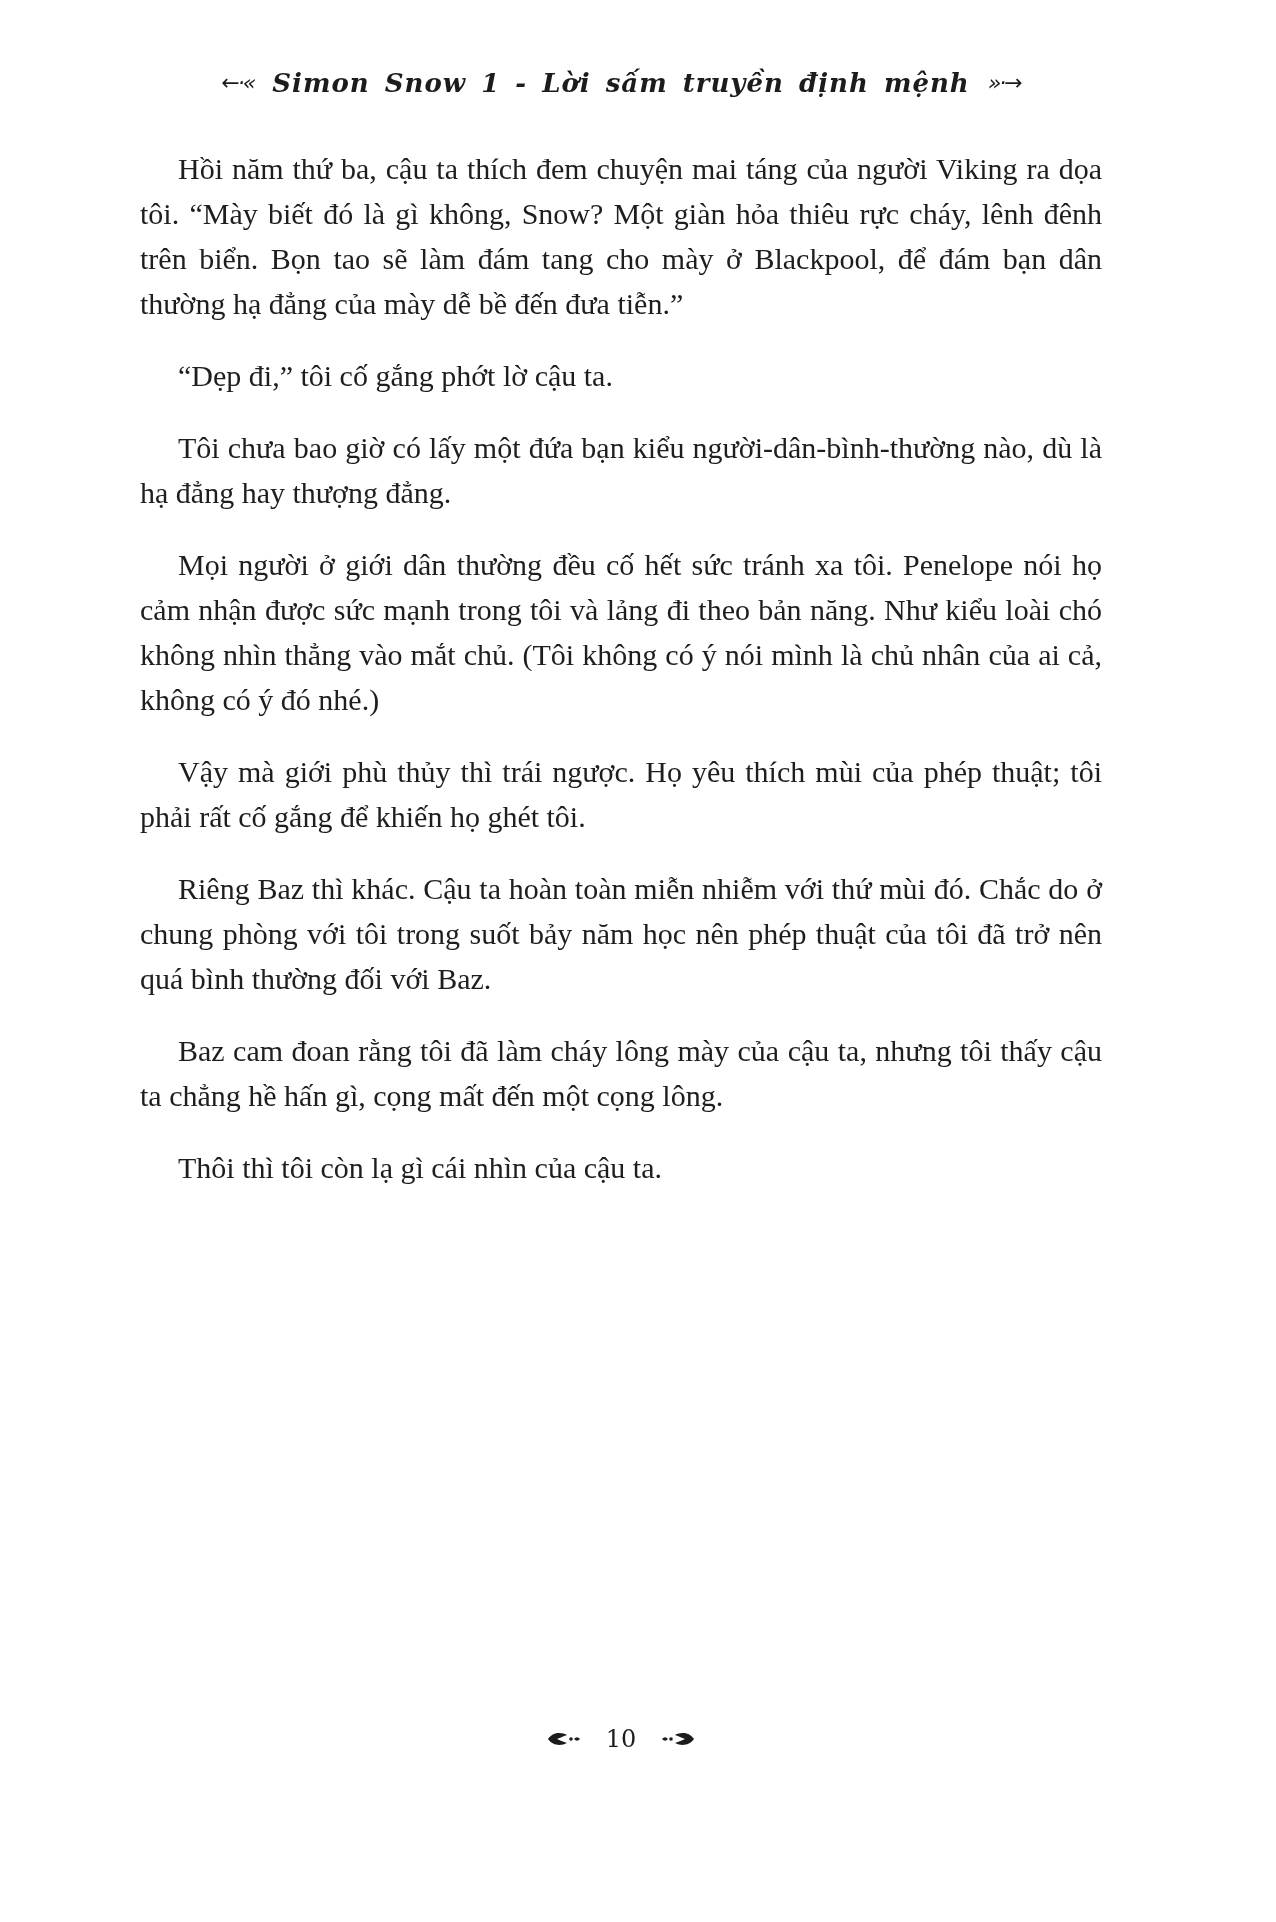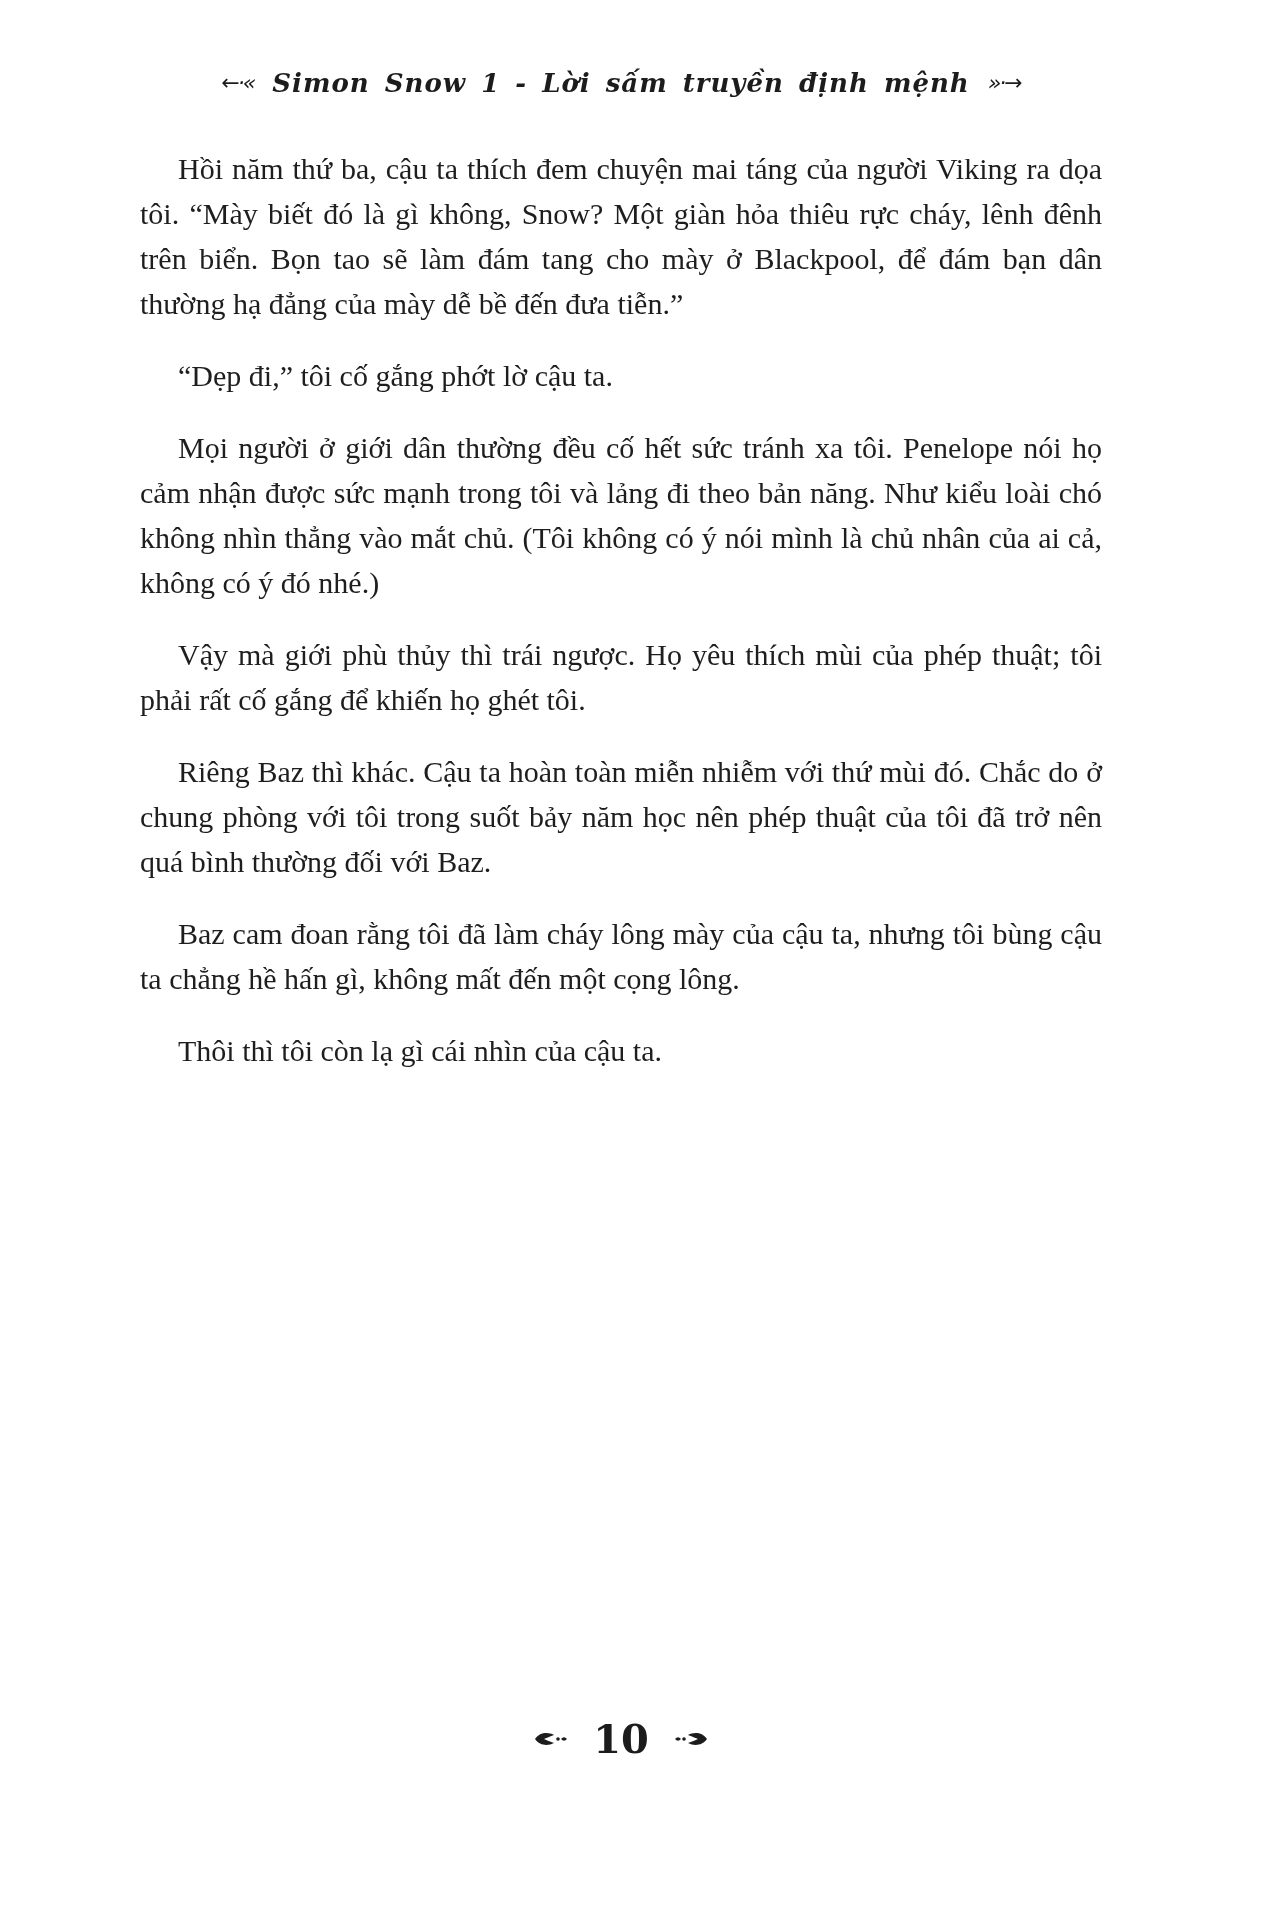--- a/index.html
+++ b/index.html
@@ -58,22 +58,22 @@
   .page-footer {
     position: absolute;
     top: 1722px;
     left: 140px;
     width: 962px;
     text-align: center;
   }
   .page-number {
     display: inline-block;
     font-family: "DejaVu Serif", serif;
-    font-weight: bold;
-    font-size: 40px;
+    font-weight: normal;
+    font-size: 24px;
     line-height: 34px;
     color: #1c1c1c;
     margin: 0 22px;
     vertical-align: middle;
   }
   .fleuron {
     display: inline-block;
     vertical-align: middle;
   }
   .fleuron svg { display: block; }
@@ -84,24 +84,25 @@
 
 <div class="page">
 
   <div class="page-header">
     <span class="ornament left">←·«</span><span>Simon Snow 1 - Lời sấm truyền định mệnh</span><span class="ornament right">»·→</span>
   </div>
 
   <div class="page-body">
     <p>Hồi năm thứ ba, cậu ta thích đem chuyện mai táng của người Viking ra dọa tôi. “Mày biết đó là gì không, Snow? Một giàn hỏa thiêu rực cháy, lênh đênh trên biển. Bọn tao sẽ làm đám tang cho mày ở Blackpool, để đám bạn dân thường hạ đẳng của mày dễ bề đến đưa tiễn.”</p>
     <p>“Dẹp đi,” tôi cố gắng phớt lờ cậu ta.</p>
+    <p>Tôi chưa bao giờ có lấy một đứa bạn kiểu người-dân-bình-thường nào, dù là hạ đẳng hay thượng đẳng.</p>
     <p>Mọi người ở giới dân thường đều cố hết sức tránh xa tôi. Penelope nói họ cảm nhận được sức mạnh trong tôi và lảng đi theo bản năng. Như kiểu loài chó không nhìn thẳng vào mắt chủ. (Tôi không có ý nói mình là chủ nhân của ai cả, không có ý đó nhé.)</p>
     <p>Vậy mà giới phù thủy thì trái ngược. Họ yêu thích mùi của phép thuật; tôi phải rất cố gắng để khiến họ ghét tôi.</p>
     <p>Riêng Baz thì khác. Cậu ta hoàn toàn miễn nhiễm với thứ mùi đó. Chắc do ở chung phòng với tôi trong suốt bảy năm học nên phép thuật của tôi đã trở nên quá bình thường đối với Baz.</p>
-    <p>Baz cam đoan rằng tôi đã làm cháy lông mày của cậu ta, nhưng tôi bùng cậu ta chẳng hề hấn gì, không mất đến một cọng lông.</p>
+    <p>Baz cam đoan rằng tôi đã làm cháy lông mày của cậu ta, nhưng tôi thấy cậu ta chẳng hề hấn gì, cọng mất đến một cọng lông.</p>
     <p>Thôi thì tôi còn lạ gì cái nhìn của cậu ta.</p>
   </div>
 
   <div class="page-footer">
     <span class="fleuron">
       <svg width="34" height="18" viewBox="0 0 34 18" xmlns="http://www.w3.org/2000/svg">
         <path d="M2 9 C7 2 15 2 21 5 C16 7 13 8 11 9 C13 10 16 11 21 13 C15 16 7 16 2 9 Z" fill="#1c1c1c"></path>
         <circle cx="25" cy="9" r="1.8" fill="#1c1c1c"></circle>
         <path d="M28 9 q3 -3.5 6 0 q-3 3.5 -6 0 z" fill="#1c1c1c"></path>
       </svg>

